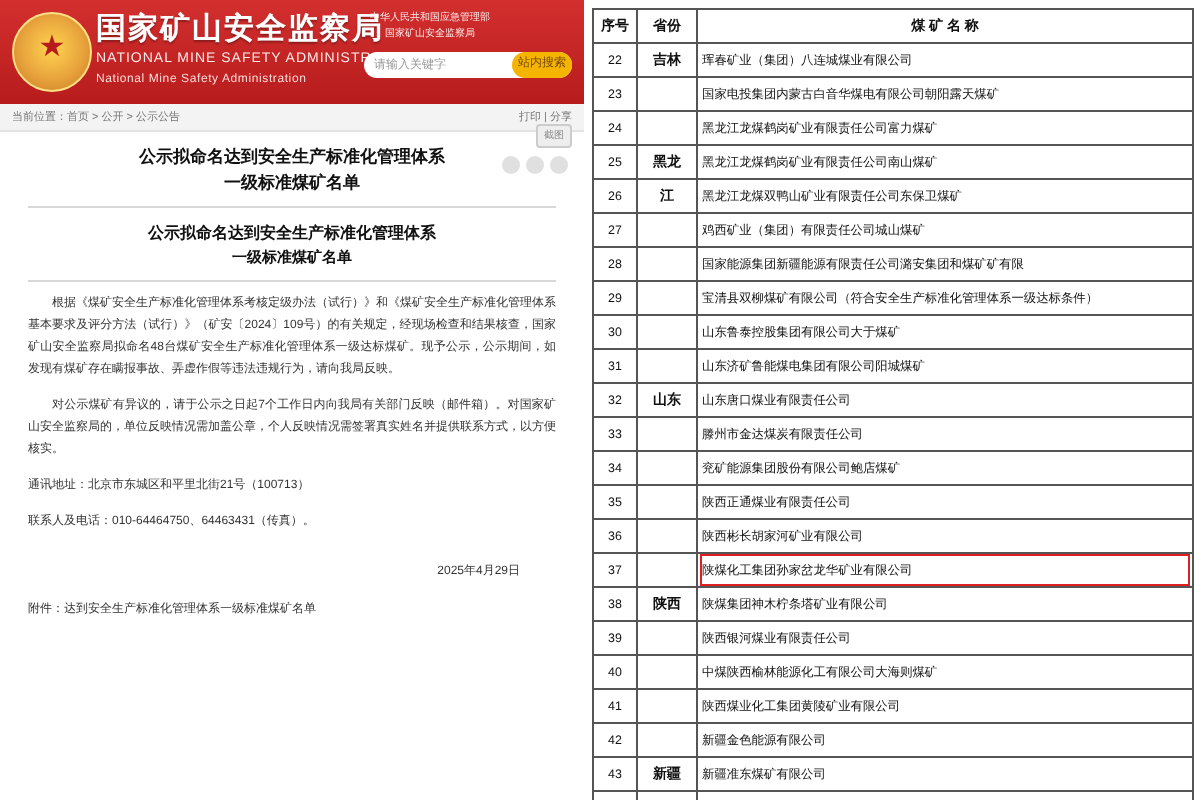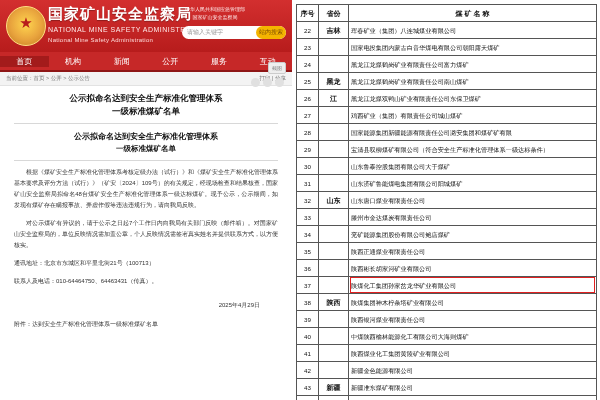--- a/index.html
+++ b/index.html
@@ -132,28 +132,20 @@
       <div class="hdr-right">
         <div class="hdr-note">中华人民共和国应急管理部
 国家矿山安全监察局</div>
         <div class="searchbox">
           <div class="ph">请输入关键字</div>
           <div class="btn">站内搜索</div>
         </div>
       </div>
     </div>
 
-    <div class="navbar">
-      <div class="active">首页</div>
-      <div>机构</div>
-      <div>新闻</div>
-      <div>公开</div>
-      <div>服务</div>
-      <div>互动</div>
-    </div>
 
     <div class="breadcrumb-strip">
       <span>当前位置：首页 &gt; 公开 &gt; 公示公告</span>
       <span>打印 | 分享</span>
     </div>
 
     <div class="shotbar">截图</div>
     <div class="badge-icons">
       <span></span>
       <span></span>

